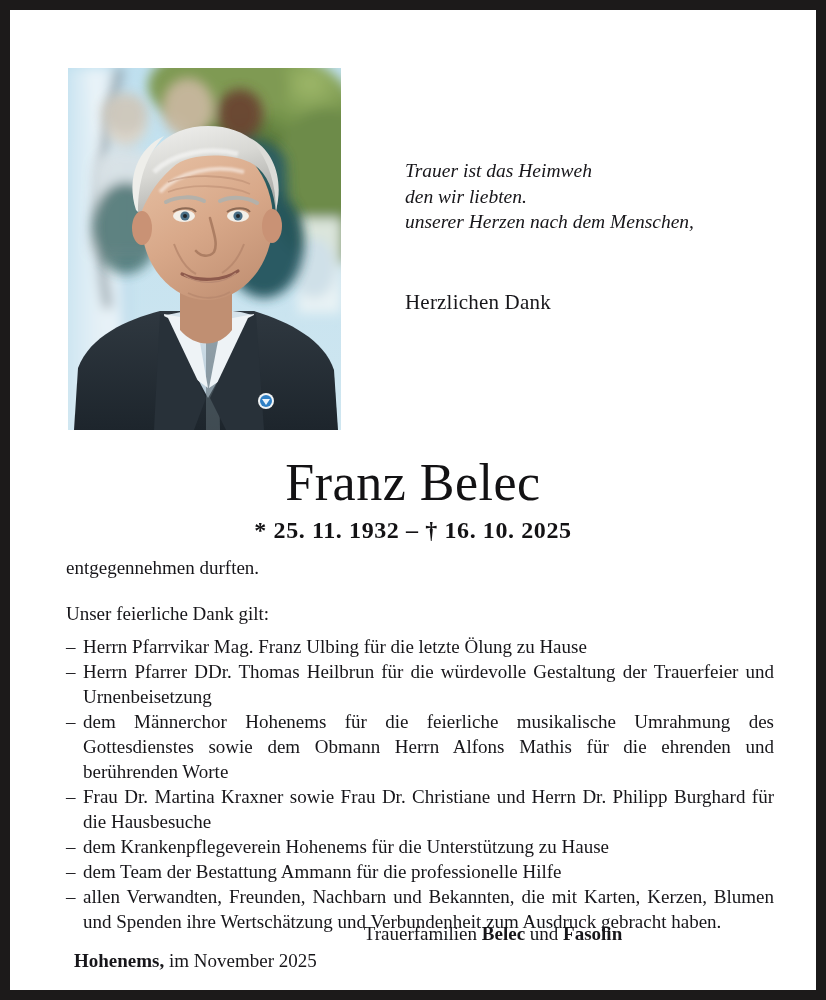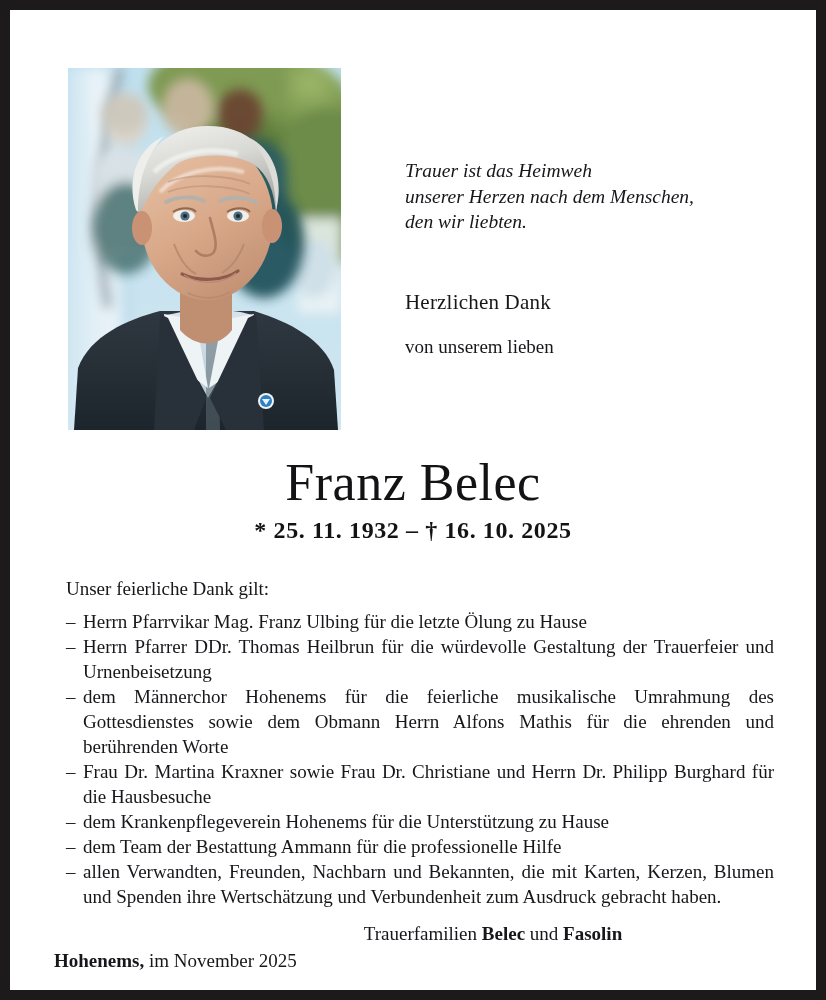--- a/index.html
+++ b/index.html
@@ -137,21 +137,21 @@
     font-size: 19px;
     line-height: 25px;
     color: #17161a;
     padding-left: 160px;
     box-sizing: border-box;
   }
   #families b { font-weight: bold; }
 
   #place-date {
     position: absolute;
-    left: 44px;
+    left: 64px;
     top: 938px;
     font-size: 19px;
     line-height: 25px;
     color: #17161a;
   }
   #place-date b { font-weight: bold; }
 </style>
 </head>
 <body>
 
@@ -285,37 +285,37 @@
             <path d="M100 114 C 120 106 160 106 182 116"></path>
             <path d="M100 124 C 120 116 160 116 182 126"></path>
           </g>
         </g>
       </svg>
     </div>
 
     <div id="right-col">
       <div class="quote">
         <div>Trauer ist das Heimweh</div>
+        <div>den wir liebten.</div>
         <div>unserer Herzen nach dem Menschen,</div>
-        <div>den wir liebten.</div>
       </div>
 
       <div class="thanks-head">Herzlichen Dank</div>
 
       <div class="thanks-body">
-        <div class="last">von unserem lieben</div>
       </div>
     </div>
 
     <div id="name-block">
       <div id="deceased-name">Franz Belec</div>
       <div id="deceased-dates">* 25. 11. 1932 –  † 16. 10. 2025</div>
     </div>
 
     <div id="body-col">
+      <div class="para-continue">entgegennehmen durften.</div>
       <div class="thanks-intro">Unser feierliche Dank gilt:</div>
       <ul class="thanks-list">
           <li>
             <span class="dash">–</span>
             <span class="txt">Herrn Pfarrvikar Mag. Franz Ulbing für die letzte Ölung zu Hause</span>
           </li>
           <li>
             <span class="dash">–</span>
             <span class="txt">Herrn Pfarrer DDr. Thomas Heilbrun für die würdevolle Gestaltung der Trauerfeier und Urnenbeisetzung</span>
           </li>

